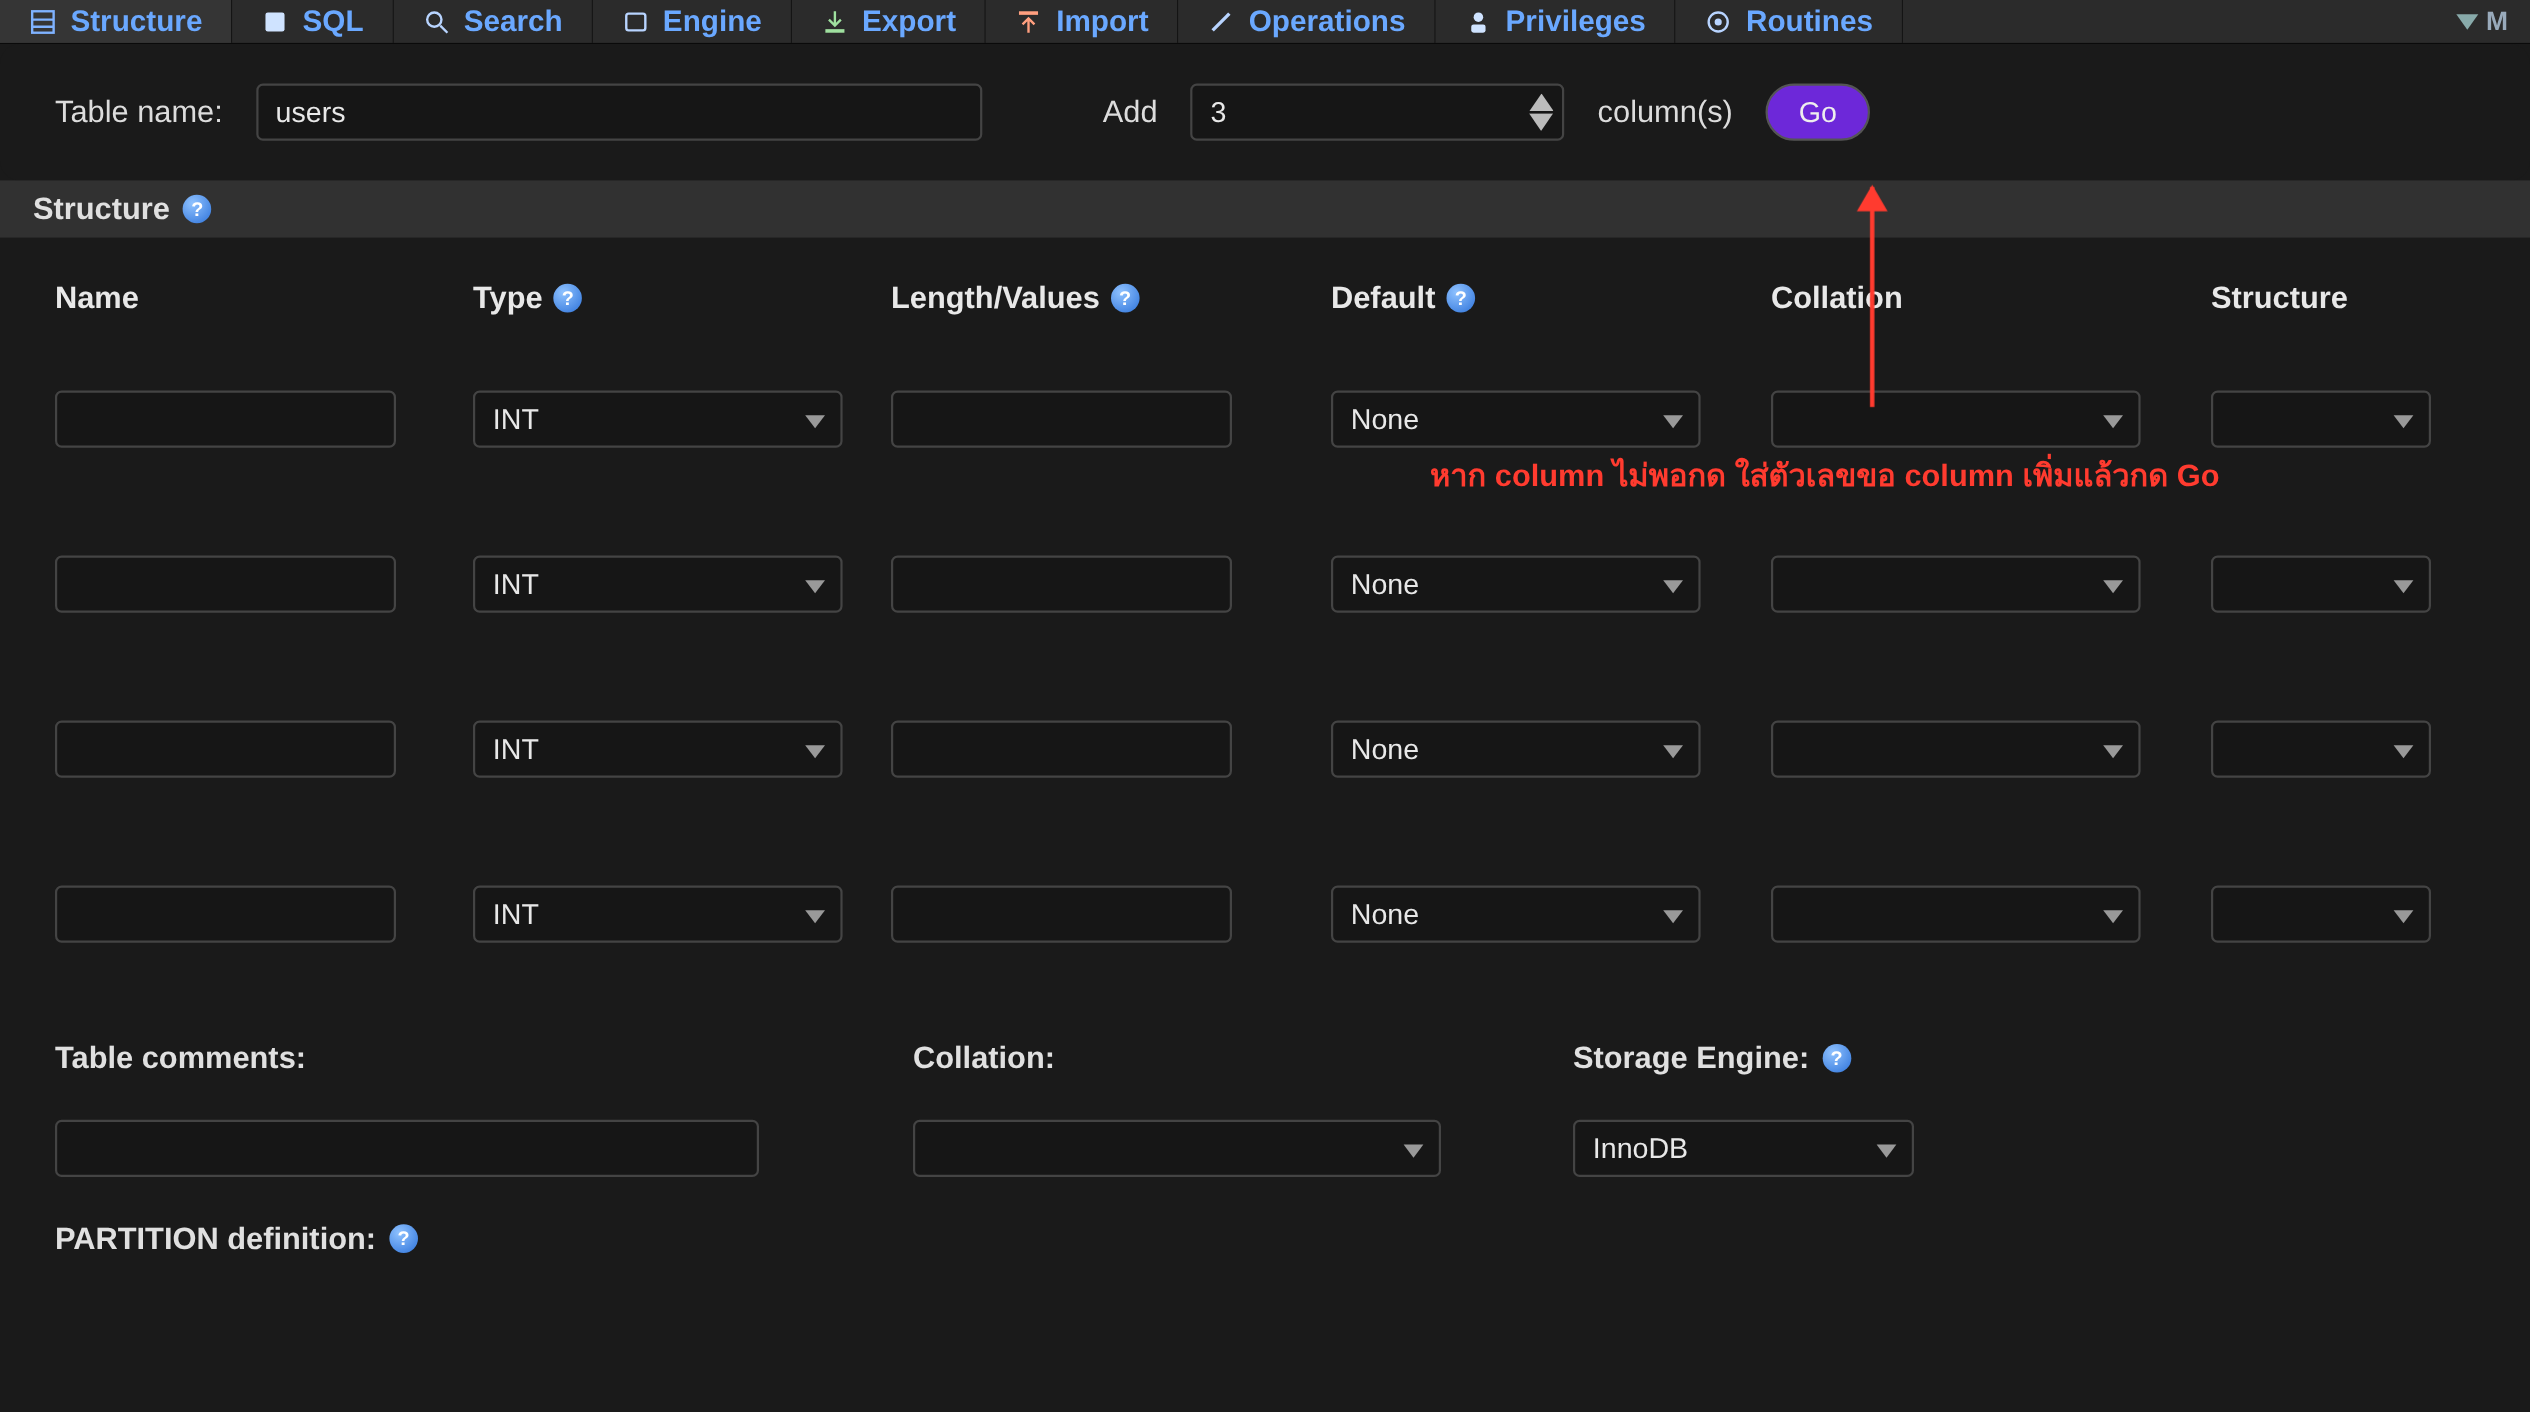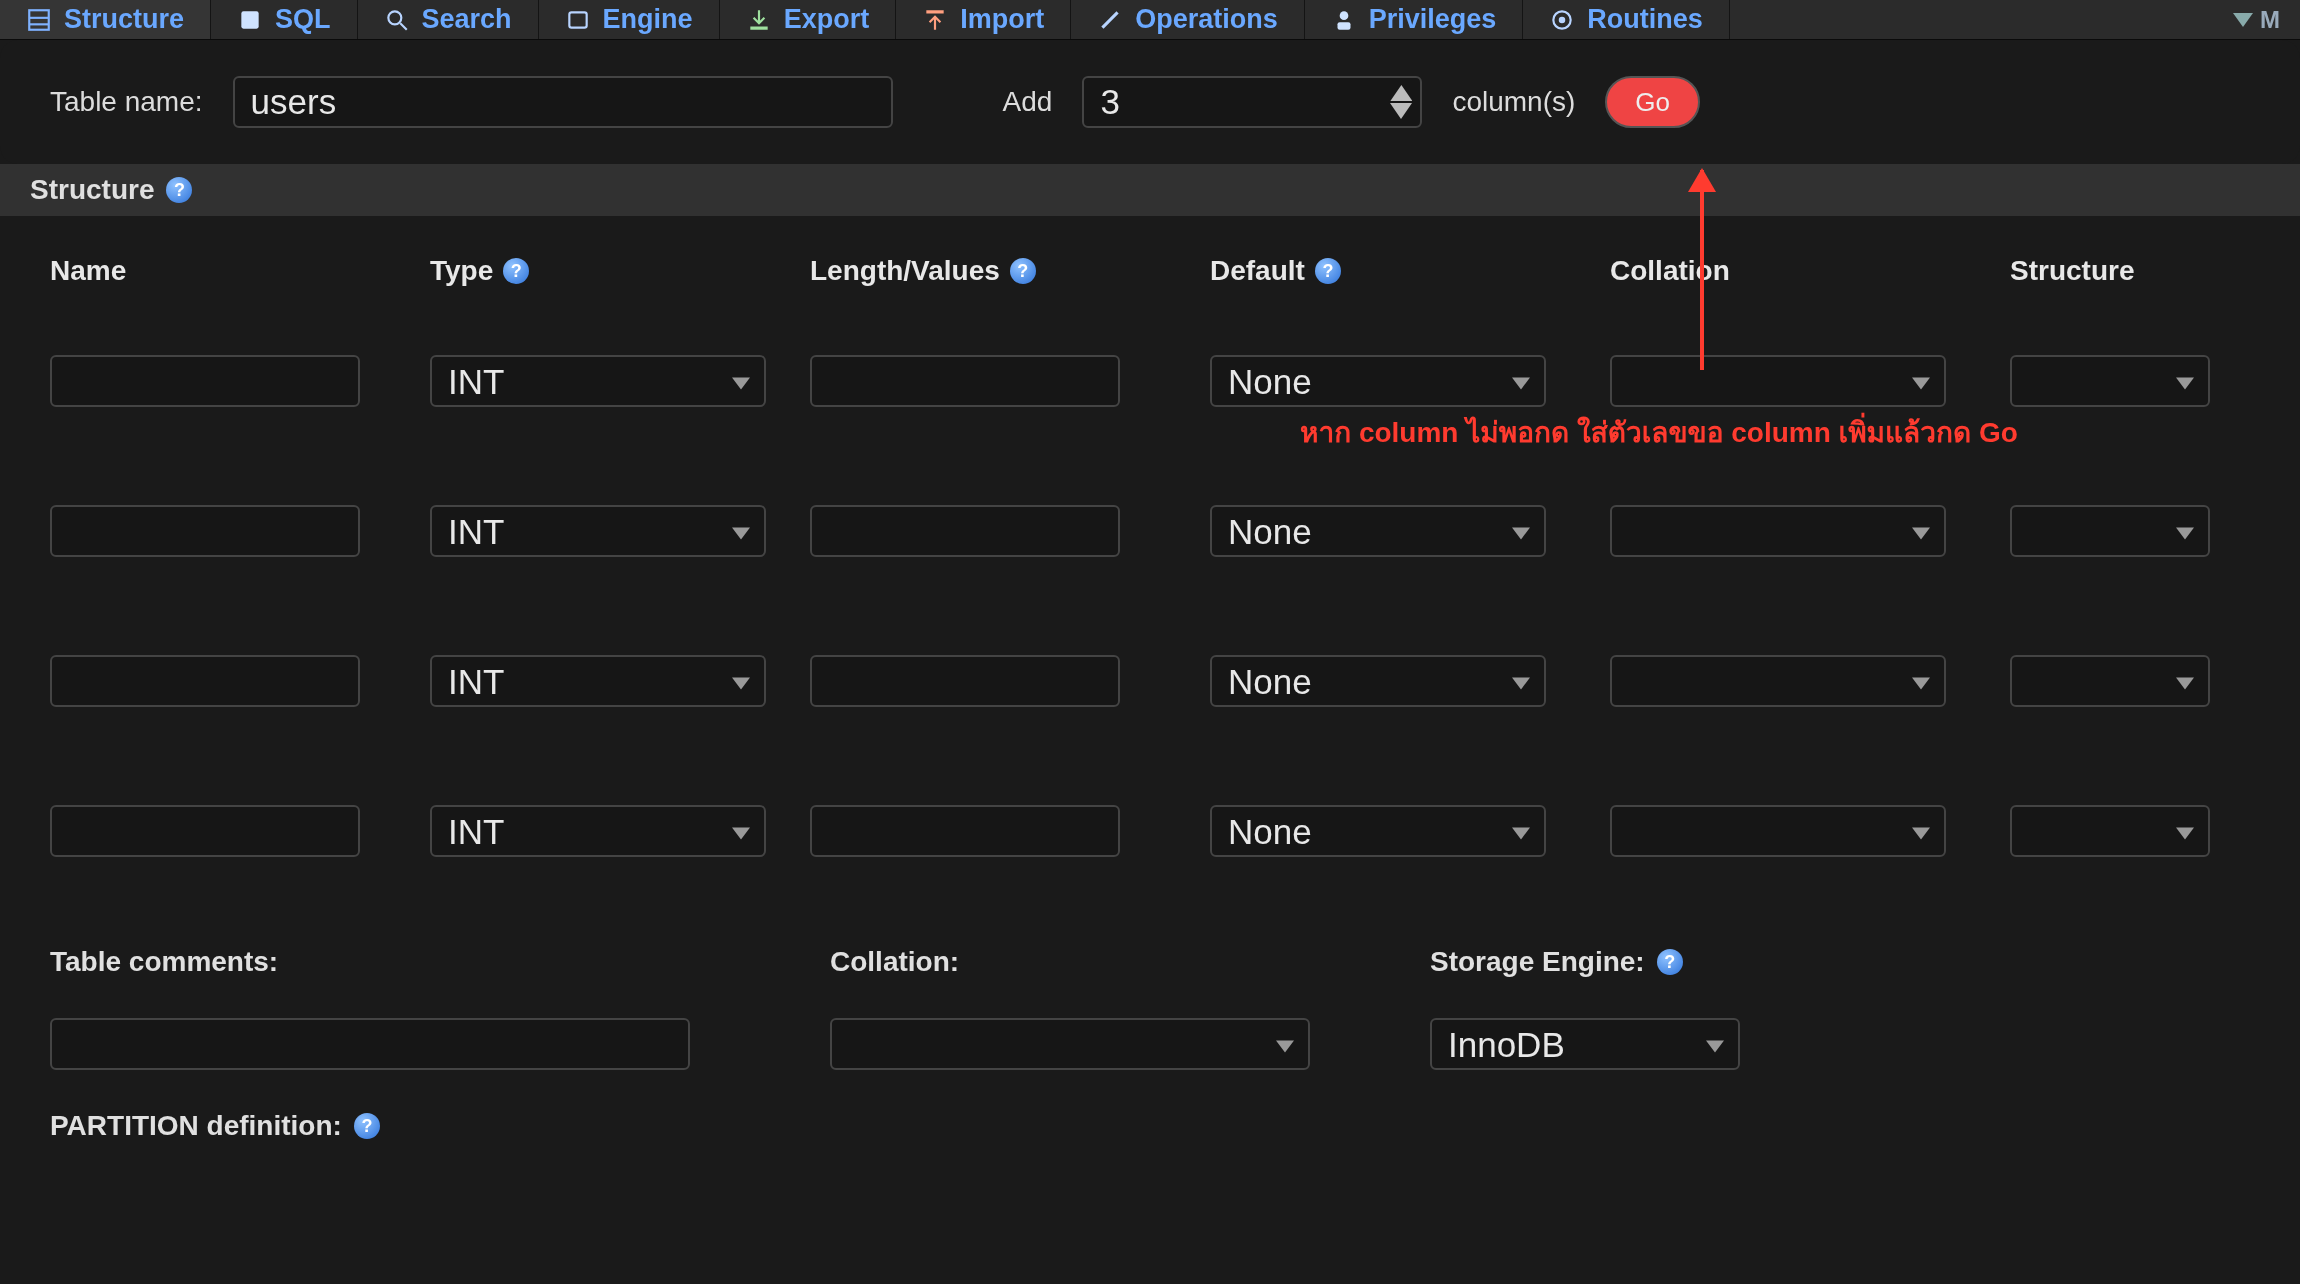--- a/index.html
+++ b/index.html
@@ -45,40 +45,40 @@
     background: #1a1a1a;
     border-radius: 18px;
   }
   .label { font-size: 28px; color: #dcdcdc; }
   input[type="text"], .num-input, select {
     background: #161616;
     border: 2px solid #444;
     border-radius: 6px;
     height: 52px;
     color: #e8e8e8;
-    font-size: 35px;
+    font-size: 26px;
     padding: 0 16px;
     outline: none;
   }
   .table-name-input { width: 660px; }
   .numwrap { position: relative; width: 340px; }
   .num-input { width: 100%; padding-right: 40px; }
   .spinbtns {
     position: absolute;
     right: 10px; top: 50%; transform: translateY(-50%);
     display: flex; flex-direction: column; gap: 2px;
   }
   .spin { width: 22px; height: 16px; background:#bbb; clip-path: polygon(50% 0,100% 100%,0 100%); }
   .spin.down { transform: rotate(180deg); }
   .go-btn {
     height: 52px;
     padding: 0 28px;
     border: 2px solid #555;
     border-radius: 28px;
-    background: #ef4444;
+    background: #6d28d9;
     color: #eee;
     font-size: 26px;
     cursor: pointer;
   }
   
   .section-header {
     background: #313131;
     padding: 10px 30px;
     font-size: 28px;
     font-weight: 700;

